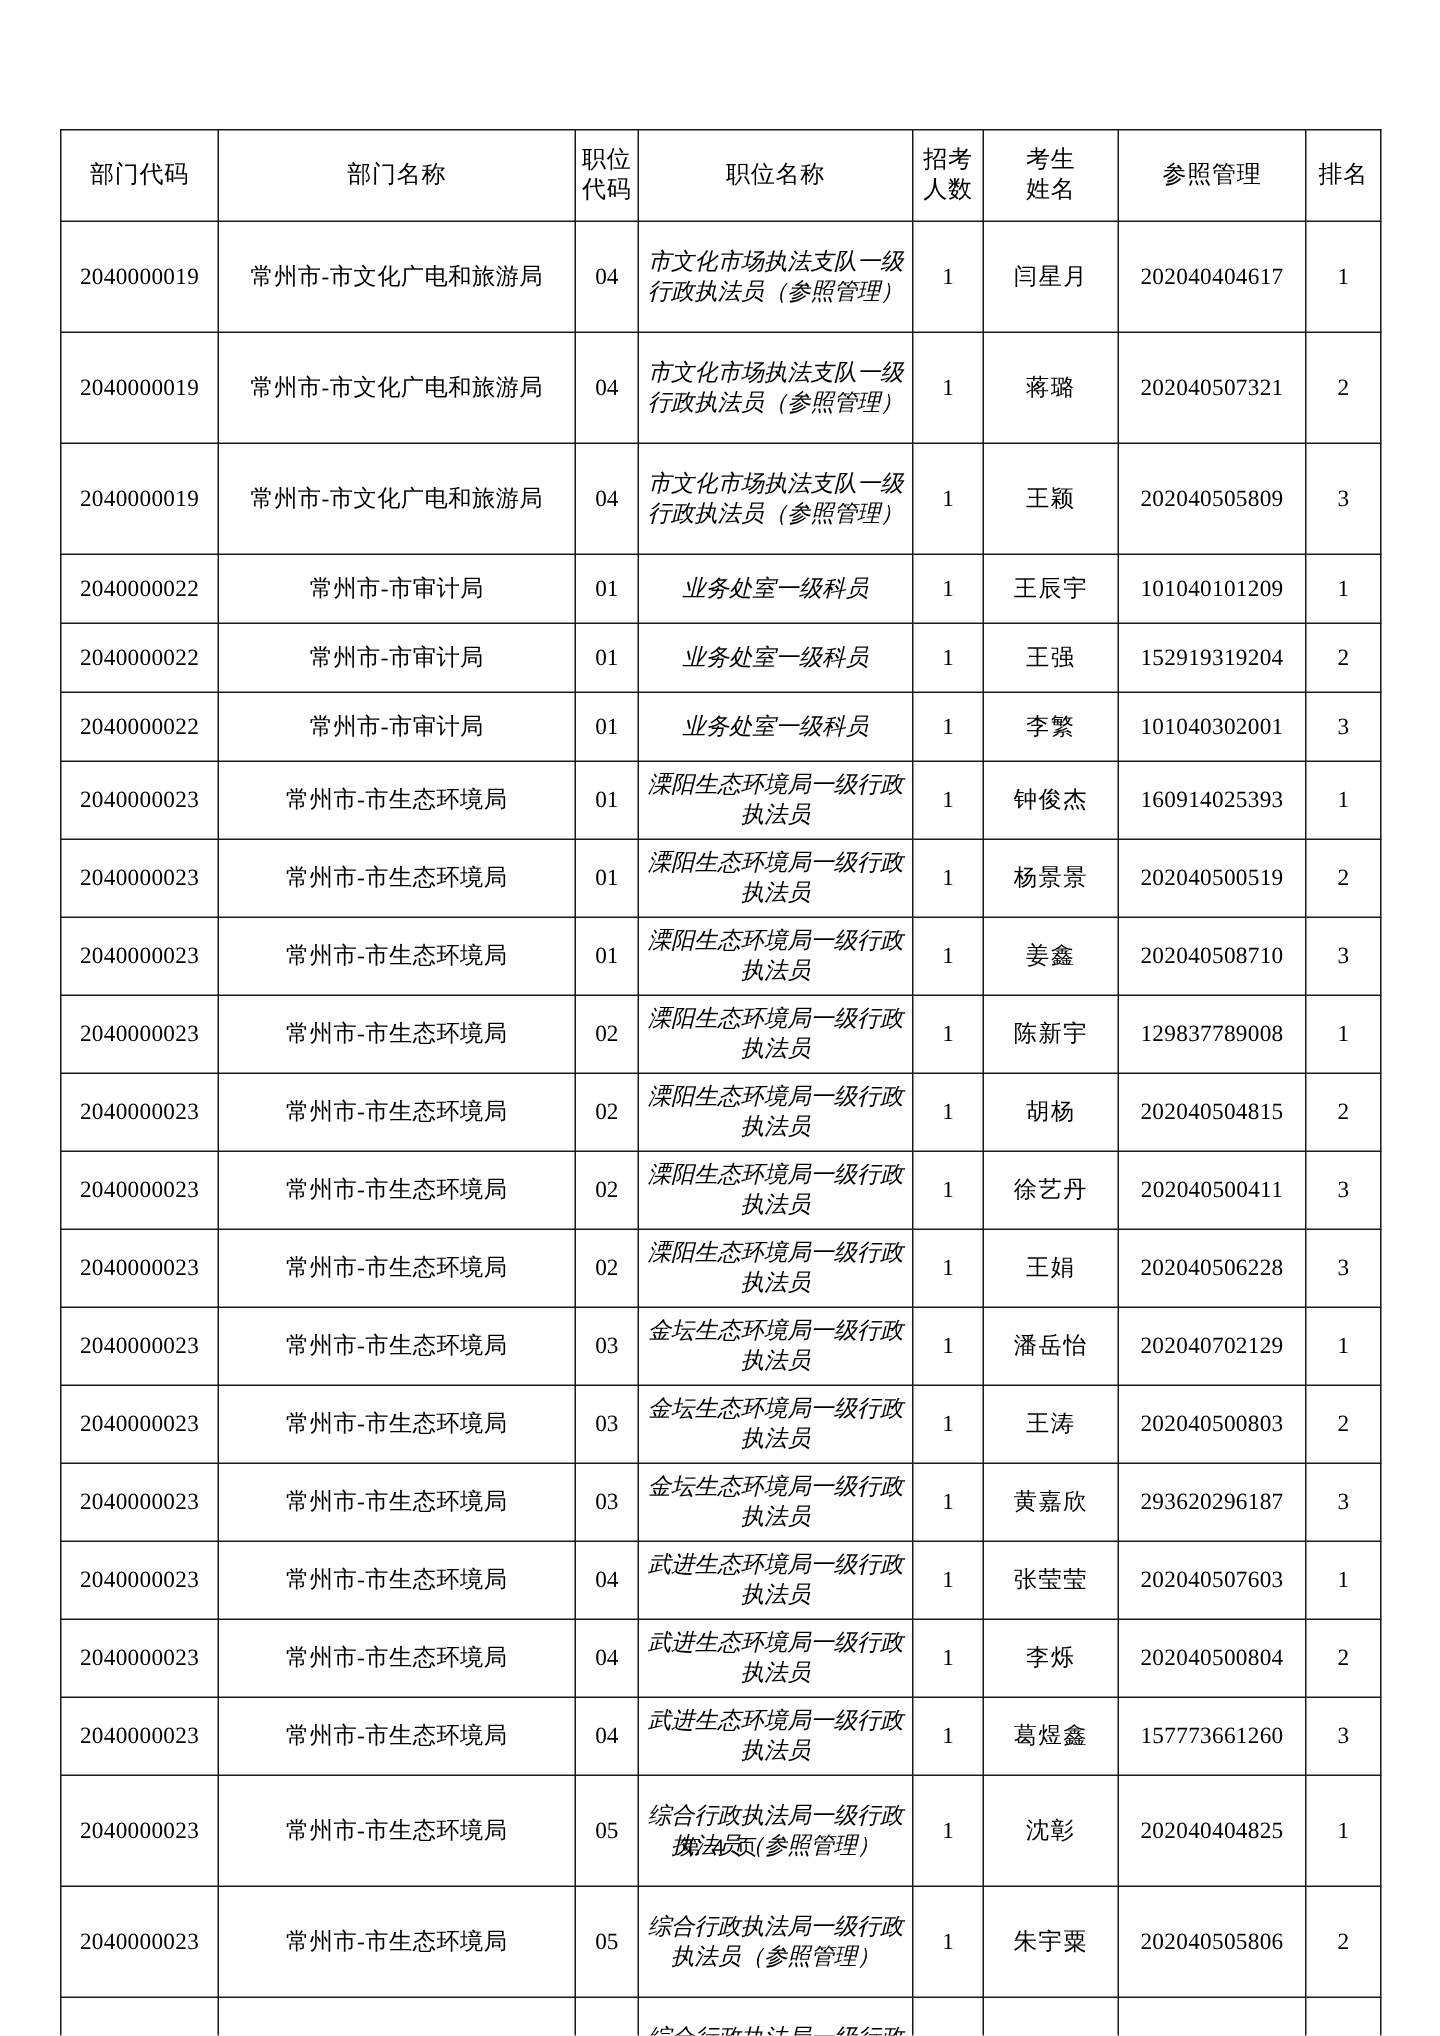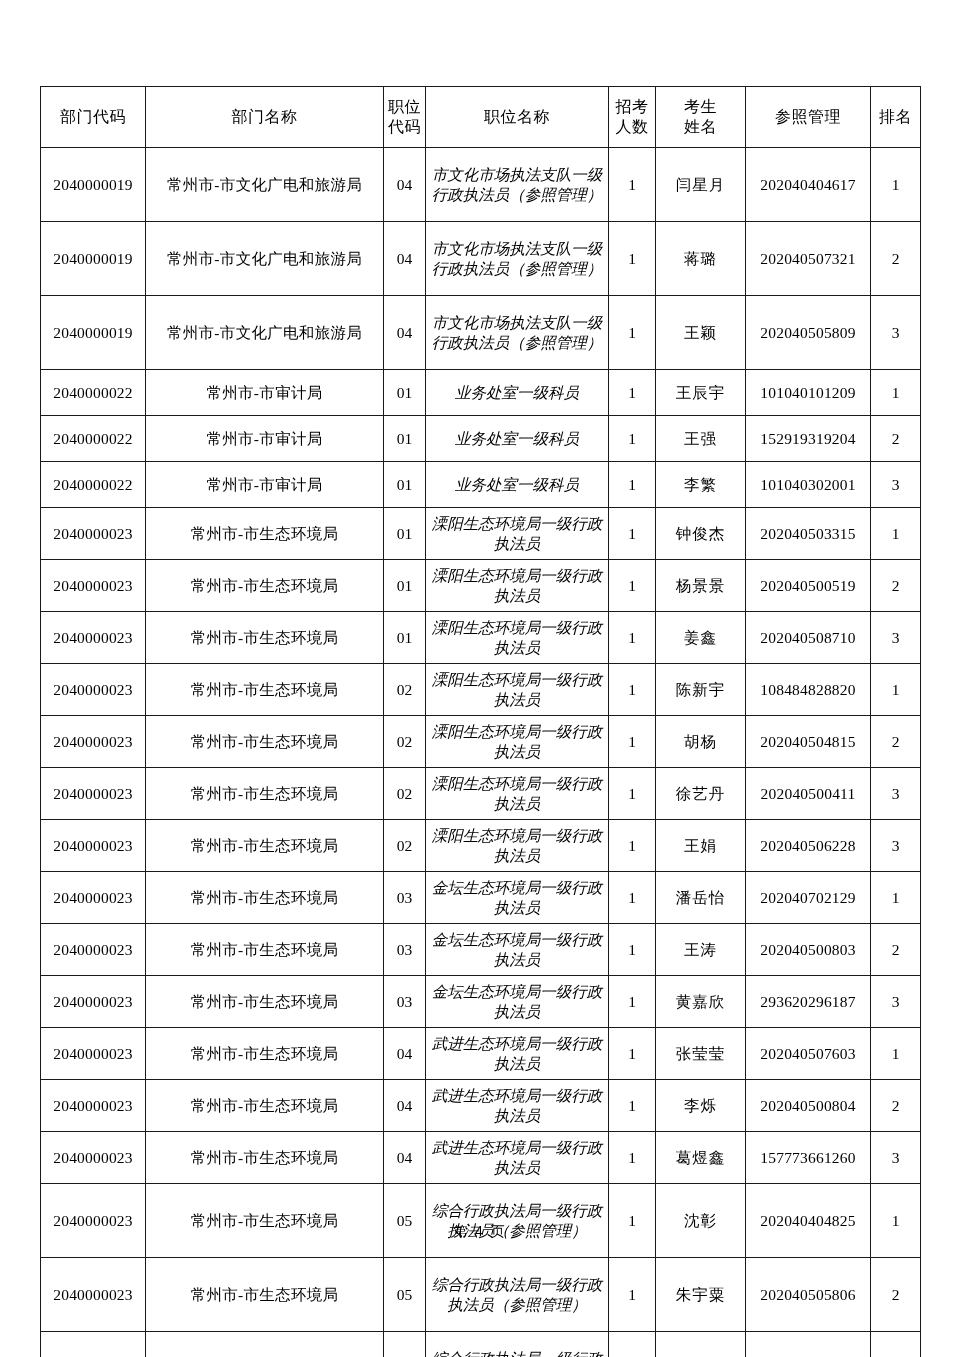--- a/index.html
+++ b/index.html
@@ -191,21 +191,21 @@
           <td class="exam-no">101040302001</td>
           <td class="rank">3</td>
         </tr>
         <tr class="h2">
           <td class="dept-code">2040000023</td>
           <td class="dept-name">常州市-市生态环境局</td>
           <td class="pos-code">01</td>
           <td class="pos-name">溧阳生态环境局一级行政执法员</td>
           <td class="quota">1</td>
           <td class="cand-name">钟俊杰</td>
-          <td class="exam-no">202040503315</td>
+          <td class="exam-no">160914025393</td>
           <td class="rank">1</td>
         </tr>
         <tr class="h2">
           <td class="dept-code">2040000023</td>
           <td class="dept-name">常州市-市生态环境局</td>
           <td class="pos-code">01</td>
           <td class="pos-name">溧阳生态环境局一级行政执法员</td>
           <td class="quota">1</td>
           <td class="cand-name">杨景景</td>
           <td class="exam-no">202040500519</td>
@@ -221,21 +221,21 @@
           <td class="exam-no">202040508710</td>
           <td class="rank">3</td>
         </tr>
         <tr class="h2">
           <td class="dept-code">2040000023</td>
           <td class="dept-name">常州市-市生态环境局</td>
           <td class="pos-code">02</td>
           <td class="pos-name">溧阳生态环境局一级行政执法员</td>
           <td class="quota">1</td>
           <td class="cand-name">陈新宇</td>
-          <td class="exam-no">108484828820</td>
+          <td class="exam-no">129837789008</td>
           <td class="rank">1</td>
         </tr>
         <tr class="h2">
           <td class="dept-code">2040000023</td>
           <td class="dept-name">常州市-市生态环境局</td>
           <td class="pos-code">02</td>
           <td class="pos-name">溧阳生态环境局一级行政执法员</td>
           <td class="quota">1</td>
           <td class="cand-name">胡杨</td>
           <td class="exam-no">202040504815</td>

